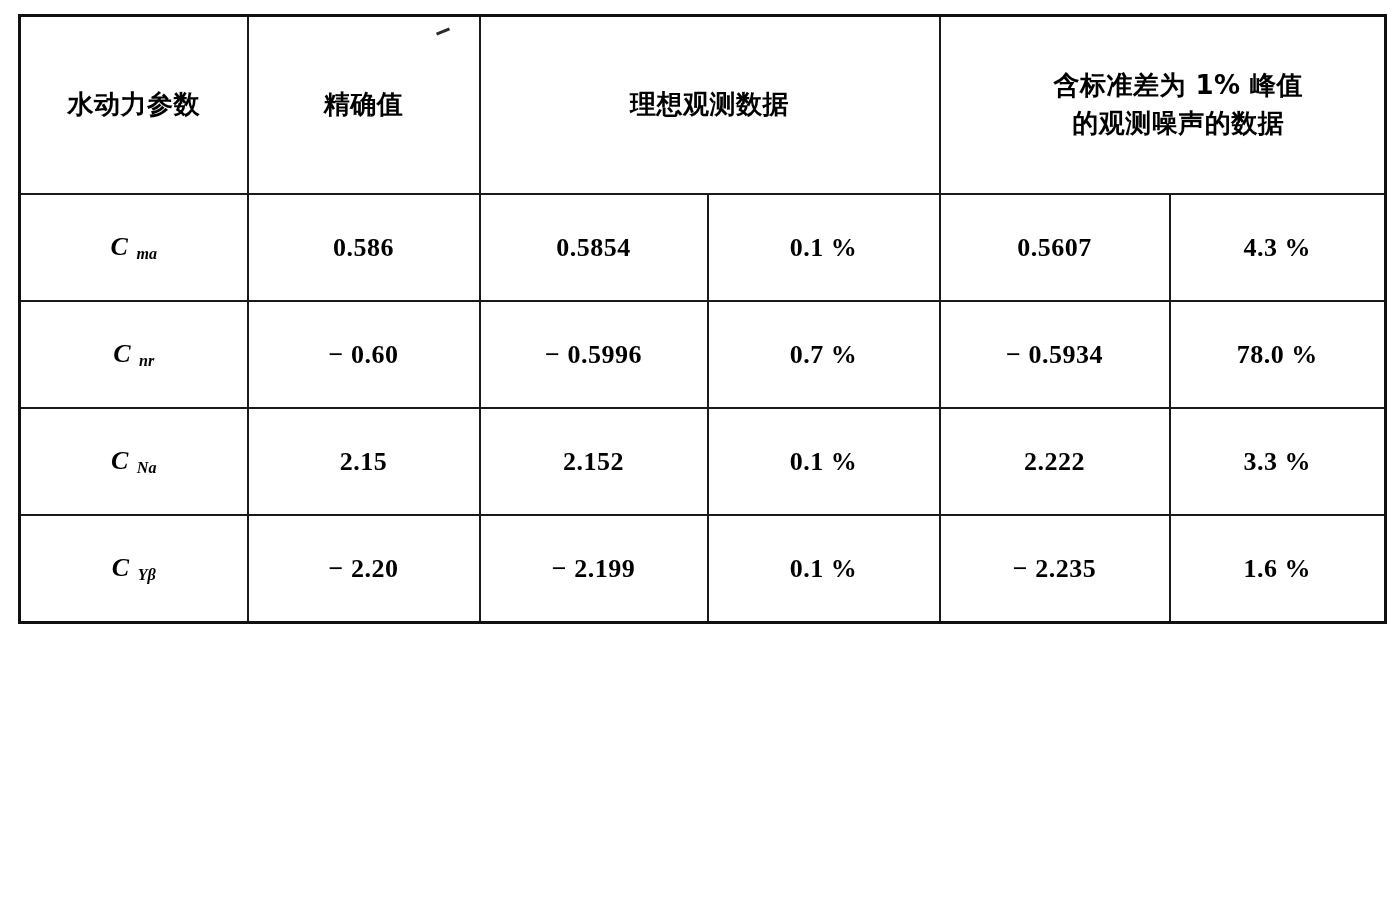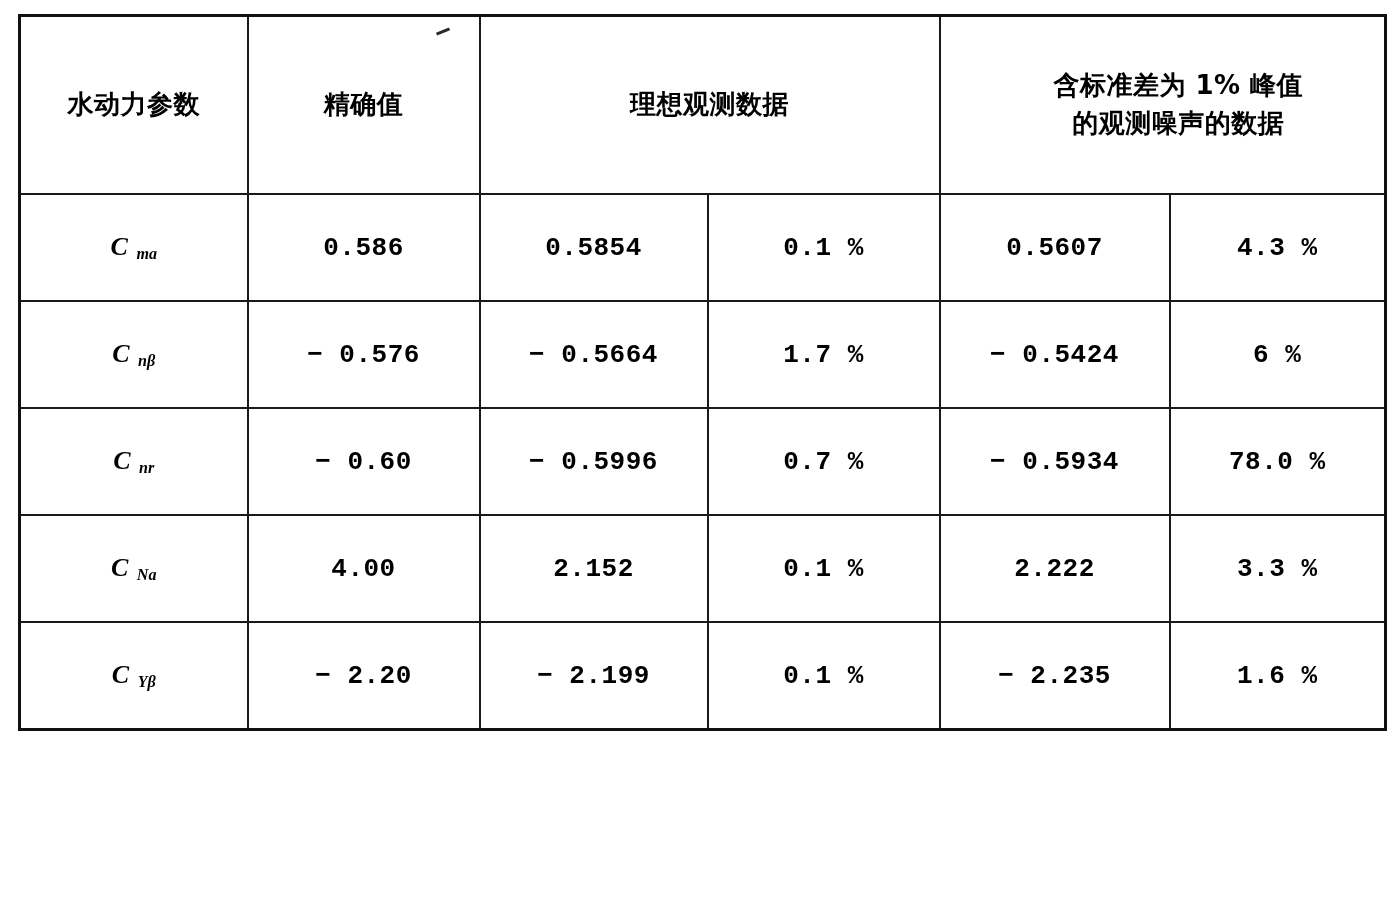--- a/index.html
+++ b/index.html
@@ -44,21 +44,21 @@
   }
   thead td {
     font-family: "DejaVu Sans", "Liberation Sans", sans-serif;
     font-size: 27px;
     font-weight: bold;
     height: 168px;
     line-height: 1.45;
   }
   tbody td {
     height: 97px;
-    font-family: Liberation Mono, monospace;
+    font-family: Liberation Serif, serif;
     font-size: 27px;
   }
   td.param {
     font-family: "Liberation Serif", "DejaVu Serif", serif;
     font-style: italic;
     font-weight: bold;
     font-size: 29px;
   }
   .sub {
     font-size: 0.62em;
@@ -119,42 +119,34 @@
       <tr>
         <td class="param"><span>C</span><span class="sub">ma</span></td>
         <td>0.586</td>
         <td>0.5854</td>
         <td>0.1 %</td>
         <td>0.5607</td>
         <td>4.3 %</td>
       </tr>
 
 
-      <tr>
-        <td class="param"><span>C</span><span class="sub">nβ</span></td>
-        <td>− 0.576</td>
-        <td>− 0.5664</td>
-        <td>1.7 %</td>
-        <td>− 0.5424</td>
-        <td>6 %</td>
-      </tr>
 
       <tr>
         <td class="param"><span>C</span><span class="sub">nr</span></td>
         <td>− 0.60</td>
         <td>− 0.5996</td>
         <td>0.7 %</td>
         <td>− 0.5934</td>
         <td>78.0 %</td>
       </tr>
 
 
       <tr>
         <td class="param"><span>C</span><span class="sub">Na</span></td>
-        <td>4.00</td>
+        <td>2.15</td>
         <td>2.152</td>
         <td>0.1 %</td>
         <td>2.222</td>
         <td>3.3 %</td>
       </tr>
 
       <tr>
         <td class="param"><span>C</span><span class="sub">Yβ</span></td>
         <td>− 2.20</td>
         <td>− 2.199</td>

